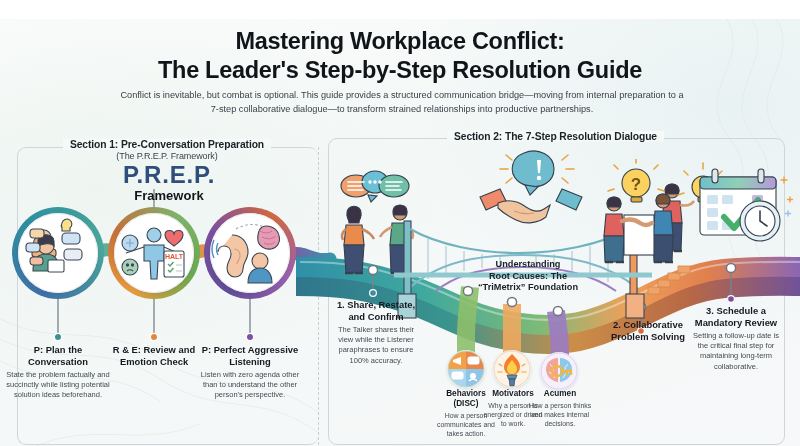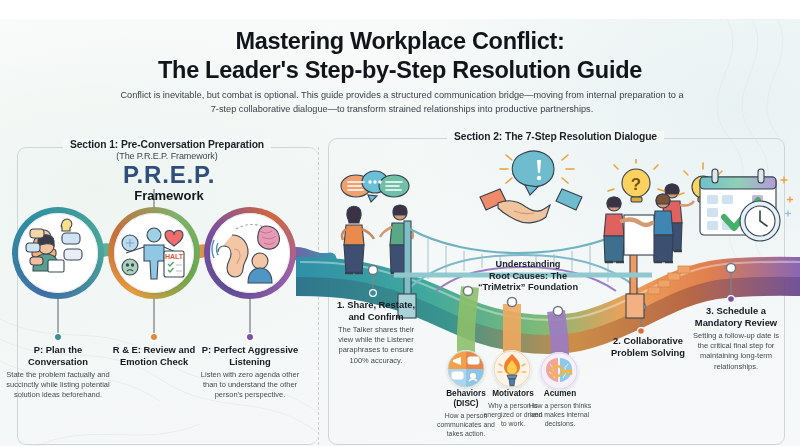--- a/index.html
+++ b/index.html
@@ -512,26 +512,26 @@
   </div>
   <div class="tri-cap" style="left:528px;top:370px;width:64px;">
     <div class="h">Acumen</div>
     <div class="d">How a person thinks and makes internal decisions.</div>
   </div>
 
   <div class="cap" style="left:330px;width:92px;top:280px;">
     <div class="h">1. Share, Restate, and Confirm</div>
     <div class="d">The Talker shares their view while the Listener paraphrases to ensure 100% accuracy.</div>
   </div>
-  <div class="cap" style="left:596px;width:104px;top:316px;">
+  <div class="cap" style="left:596px;width:104px;top:300px;">
     <div class="h">2. Collaborative Problem Solving</div>
   </div>
   <div class="cap" style="left:688px;width:96px;top:286px;">
     <div class="h">3. Schedule a Mandatory Review</div>
-    <div class="d">Setting a follow-up date is the critical final step for maintaining long-term relationships.</div>
+    <div class="d">Setting a follow-up date is the critical final step for maintaining long-term collaborative.</div>
   </div>
 
   <div class="wm">
     <span class="g"></span>
     <span>NotebookLM</span>
   </div>
 
 </div>
 
 </body></html>

